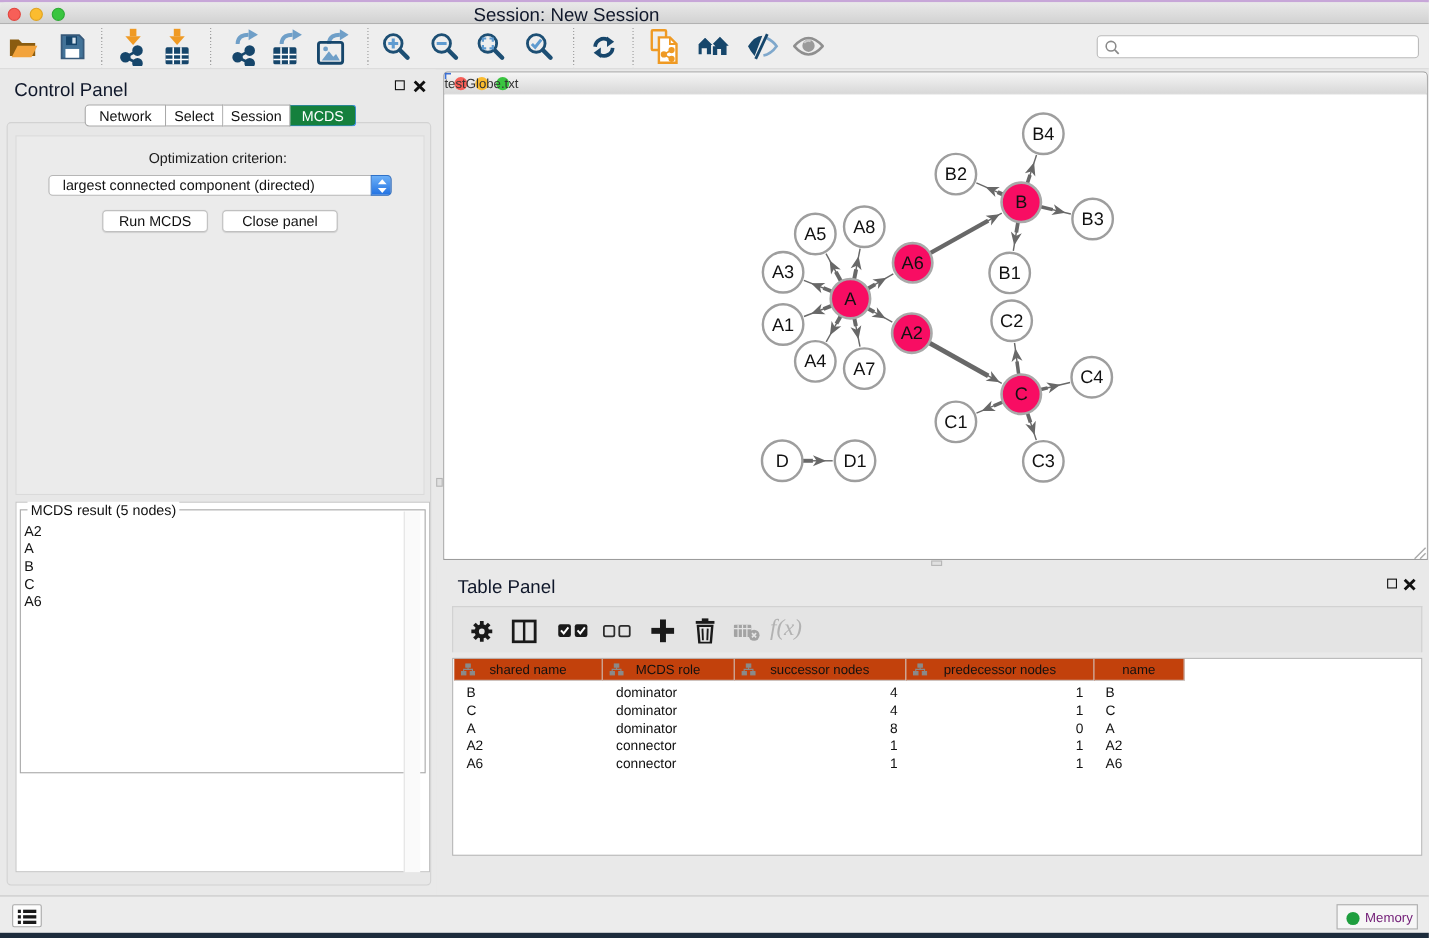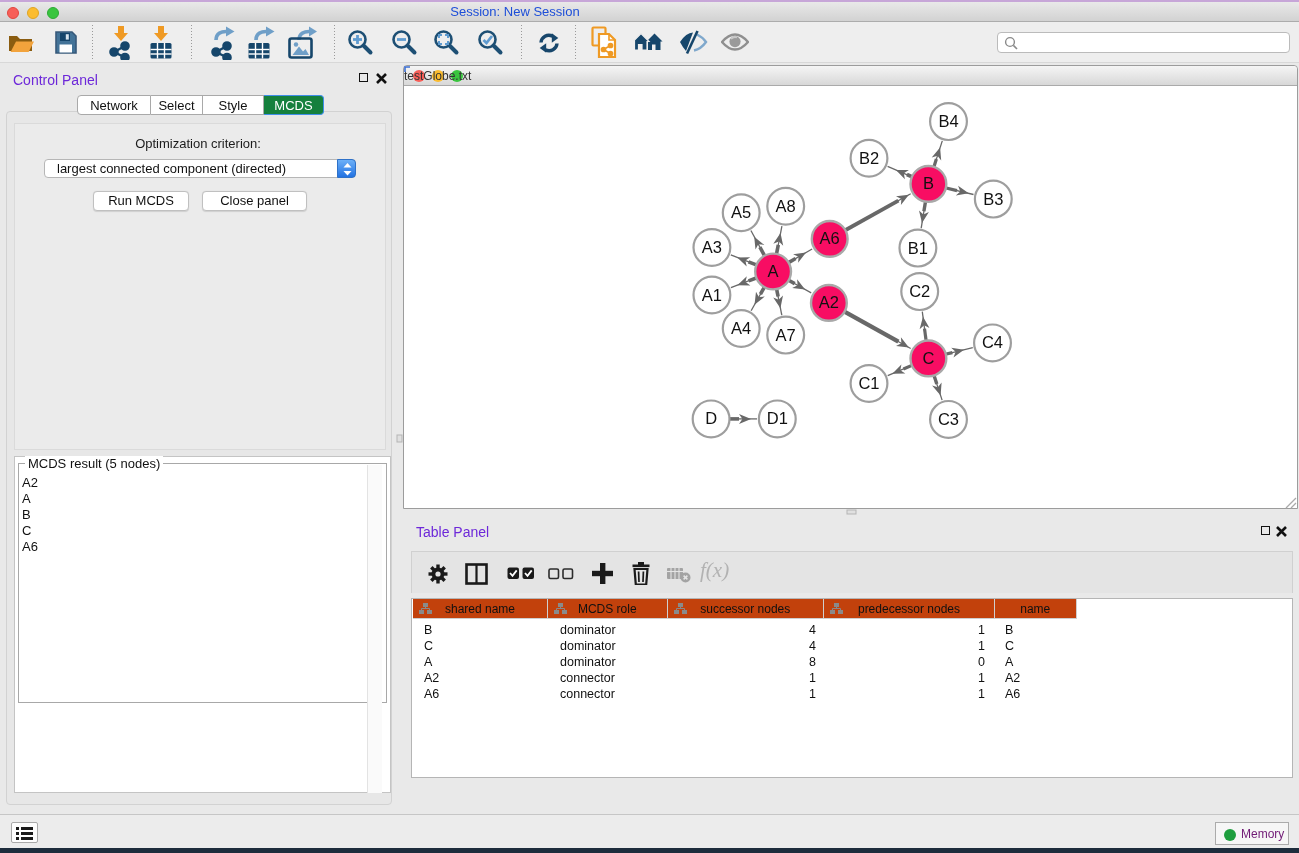--- a/index.html
+++ b/index.html
@@ -3,26 +3,26 @@
 *{margin:0;padding:0;box-sizing:border-box}
 html,body{width:1299px;height:853px;overflow:hidden}
 body{font-family:"Liberation Sans",sans-serif;background:#e9e9e9;position:relative}
 .abs{position:absolute}
 #deskTop{left:0;top:0;width:1299px;height:2px;background:#c7a6d8}
 #titlebar{left:0;top:2px;width:1299px;height:20px;background:linear-gradient(#e9e9e9,#d2d2d2);border-bottom:1px solid #acacac;border-radius:5px 5px 0 0}
 .tl{border-radius:50%;width:12px;height:12px;top:5px}
 #titlebar .t1{left:7px;background:#f75f58;border:0.5px solid #e2463f}
 #titlebar .t2{left:27px;background:#fbbc2f;border:0.5px solid #e0a422}
 #titlebar .t3{left:47px;background:#39c53f;border:0.5px solid #2eaa35}
-#titletext{left:0;top:4px;width:1030px;text-align:center;font-size:13px;color:#1d4ed8}
+#titletext{left:0;top:4px;width:1030px;text-align:center;font-size:17px;color:#0f172a}
 #toolbar{left:0;top:22px;width:1299px;height:41px;background:#eeeeee;border-bottom:1px solid #d8d8d8}
 .vsep{top:3px;height:36px;width:1px;background-image:repeating-linear-gradient(#9a9a9a 0 1px,transparent 1px 3px)}
 #searchbox{left:997px;top:10px;width:293px;height:21px;background:#fff;border:1px solid #bbb;border-radius:4px}
 #cpanel{left:0;top:63px;width:396px;height:751px;background:#e9e9e9}
-.phead{font-size:14px;color:#6d28d9}
+.phead{font-size:17px;color:#0f172a}
 .ficon{width:9px;height:9px;border:1.6px solid #111}
 .tabrow{display:flex;z-index:3}
 .tab{height:20px;line-height:19px;font-size:13px;text-align:center;background:#fff;border:1px solid #a9a9a9;border-left:none;color:#111}
 .tab.first{border-left:1px solid #a9a9a9;border-radius:4px 0 0 4px}
 .tab.last{border-radius:0 4px 4px 0}
 .tab.sel{background:#15803d;color:#fff;border-color:#3f8ee9}
 #cp-outer{left:6px;top:48px;width:386px;height:694px;background:#e7e7e7;border:1px solid #d2d2d2;border-radius:4px}
 #cp-inner{left:14px;top:60px;width:372px;height:327px;background:#ebebeb;border:1px solid #dadada}
 #optlabel{left:0;top:73px;width:396px;text-align:center;font-size:13px;color:#1c1c1c}
 #dropdown{left:44px;top:96px;width:312px;height:19px;background:#fff;border:1px solid #b6b6b6;border-radius:4px;font-size:13px;color:#111;line-height:17px;padding-left:12px}
@@ -190,21 +190,21 @@
 </div>
 <div class="abs" id="cpanel">
 <div class="abs phead" style="left:13px;top:9px">Control Panel</div>
 <div class="abs ficon" style="left:359px;top:10px"></div>
 <svg class="abs" style="left:375px;top:9px" width="13" height="13">
       <path d="M2,2 L11,11 M11,2 L2,11" stroke="#111" stroke-width="2.6"></path>
     </svg>
 <div class="abs tabrow" style="left:77px;top:32px">
 <div class="tab first" style="width:74px">Network</div>
 <div class="tab" style="width:52px">Select</div>
-<div class="tab" style="width:61px">Style</div>
+<div class="tab" style="width:61px">Session</div>
 <div class="tab sel last" style="width:60px">MCDS</div>
 </div>
 <div class="abs" id="cp-outer"></div>
 <div class="abs" id="cp-inner"></div>
 <div class="abs" id="optlabel">Optimization criterion:</div>
 <div class="abs" id="dropdown">largest connected component (directed)</div>
 <div class="abs" id="dropbtn"><svg width="19" height="19">
         <path d="M5.5,7.5 L9.5,3 L13.5,7.5 Z" fill="#fff"></path>
         <path d="M5.5,11 L9.5,15.5 L13.5,11 Z" fill="#fff"></path>
       </svg></div>

